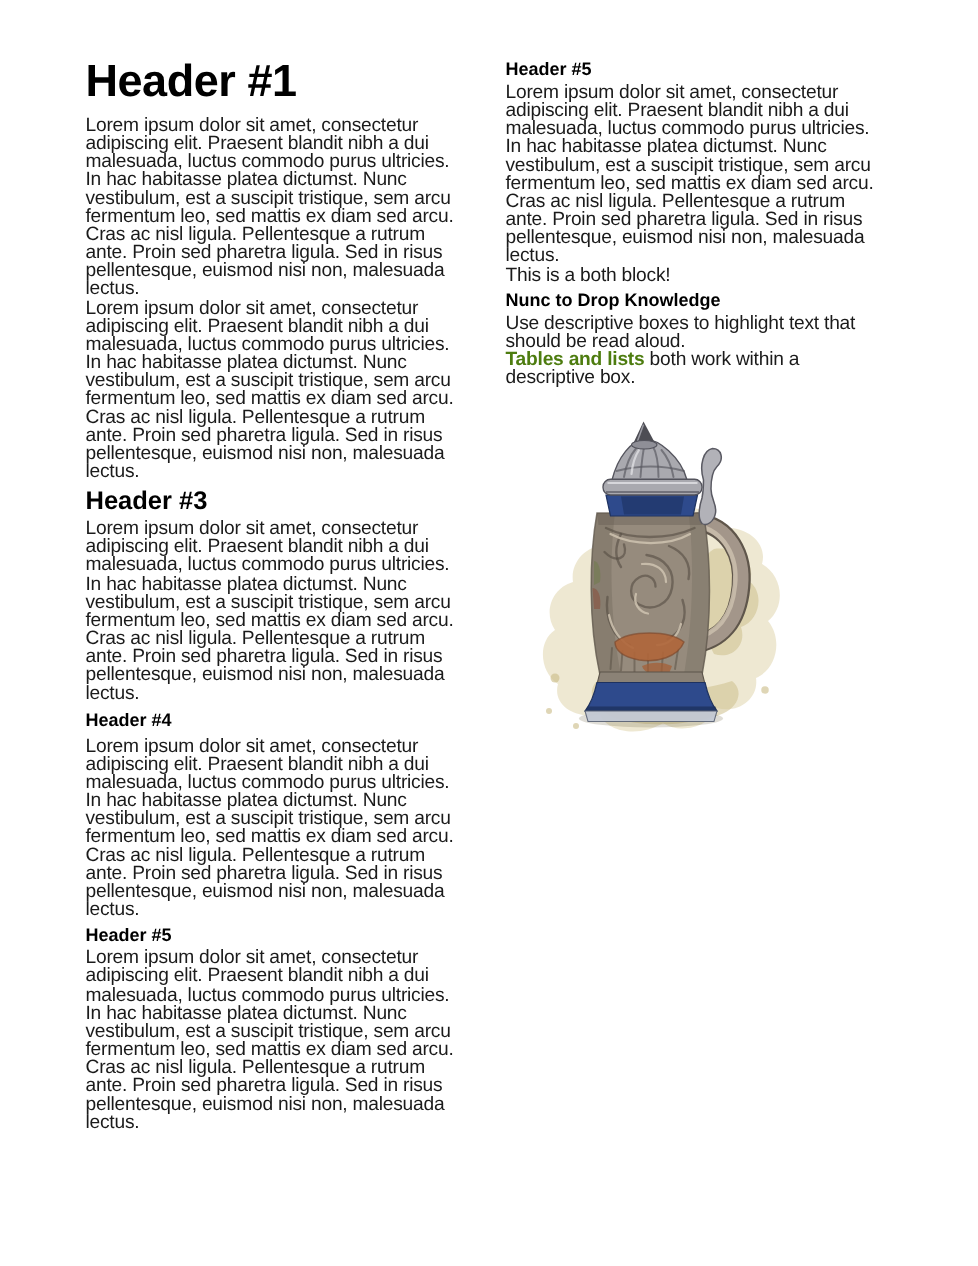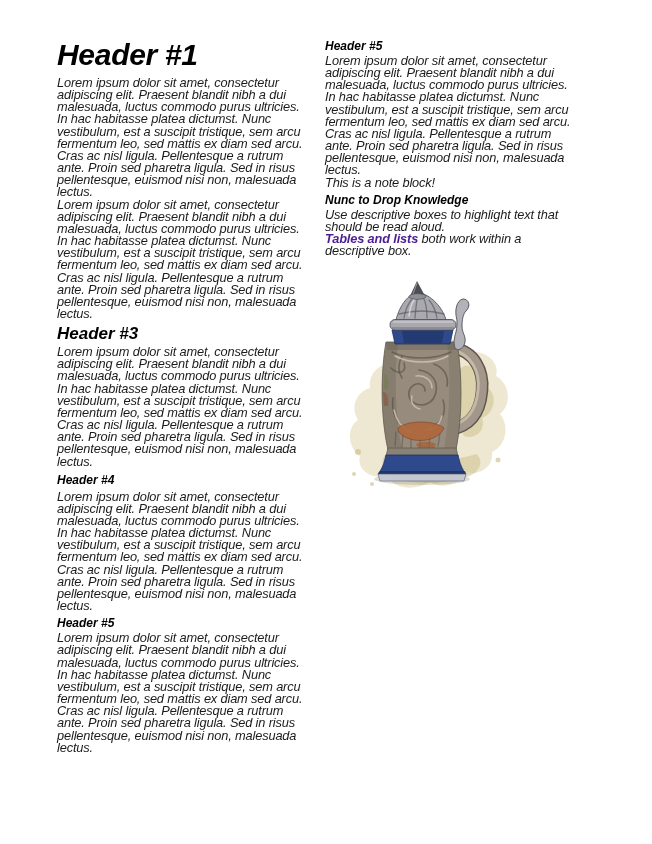--- a/index.html
+++ b/index.html
@@ -8,41 +8,40 @@
     background:#ffffff;
     font-family:"Liberation Sans", sans-serif;
     color:#1b1b1b;
     overflow:hidden;
   }
   .page {
     box-sizing:border-box;
     width:652px; height:800px;
     padding:40px 57px 0 57px;
     display:flex;
-    gap:15px;
-    font-style:italic;
+    gap:27px;
   }
   .col { width:253px; flex:none; }
   .col > :first-child { margin-top:0 !important; }
 
   h1,h2,h3,h4,h5 { color:#000; font-weight:bold; }
   h1 { font-size:30px;   line-height:30px; margin:0 0 7px 0; letter-spacing:-0.3px; }
   h2 { font-size:23px;   line-height:23px; margin:6px 0 4px 0; letter-spacing:-0.2px; }
   h3 { font-size:17px;   line-height:18px; margin:5px 0 3px 0; }
   h4 { font-size:12px; line-height:15px; margin:5px 0 3px 0; }
   h5 { font-size:12px;   line-height:13px; margin:5px 0 2px 0; }
 
   p.body {
     font-size:12.8px;
     line-height:12.15px;
     letter-spacing:-0.15px;
     margin:0;
     color:#1b1b1b;
   }
-  p.body b { color:#4c1d95; }
+  p.body b { color:#4d7c0f; }
 
   figure.stein {
     margin:21px 0 0 21px;
     width:170px; height:216px;
   }
   figure.stein svg { display:block; }
 </style>
 </head>
 <body>
 
@@ -61,21 +60,21 @@
     <p class="body">Lorem ipsum dolor sit amet, consectetur adipiscing elit. Praesent blandit nibh a dui malesuada, luctus commodo purus ultricies. In hac habitasse platea dictumst. Nunc vestibulum, est a suscipit tristique, sem arcu fermentum leo, sed mattis ex diam sed arcu. Cras ac nisl ligula. Pellentesque a rutrum ante. Proin sed pharetra ligula. Sed in risus pellentesque, euismod nisi non, malesuada lectus.</p>
 
     <h5>Header #5</h5>
     <p class="body">Lorem ipsum dolor sit amet, consectetur adipiscing elit. Praesent blandit nibh a dui malesuada, luctus commodo purus ultricies. In hac habitasse platea dictumst. Nunc vestibulum, est a suscipit tristique, sem arcu fermentum leo, sed mattis ex diam sed arcu. Cras ac nisl ligula. Pellentesque a rutrum ante. Proin sed pharetra ligula. Sed in risus pellentesque, euismod nisi non, malesuada lectus.</p>
   </div>
 
   <div class="col">
     <h5>Header #5</h5>
     <p class="body">Lorem ipsum dolor sit amet, consectetur adipiscing elit. Praesent blandit nibh a dui malesuada, luctus commodo purus ultricies. In hac habitasse platea dictumst. Nunc vestibulum, est a suscipit tristique, sem arcu fermentum leo, sed mattis ex diam sed arcu. Cras ac nisl ligula. Pellentesque a rutrum ante. Proin sed pharetra ligula. Sed in risus pellentesque, euismod nisi non, malesuada lectus.</p>
 
-    <p class="body">This is a note block!</p>
+    <p class="body">This is a both block!</p>
 
     <h5>Nunc to Drop Knowledge</h5>
     <p class="body">Use descriptive boxes to highlight text that should be read aloud.</p>
 
     <p class="body"><b>Tables and lists</b><span> both work within a descriptive box.</span></p>
 
     <figure class="stein">
       <svg width="170" height="216" viewBox="0 0 170 216" xmlns="http://www.w3.org/2000/svg">
 
         <g>

